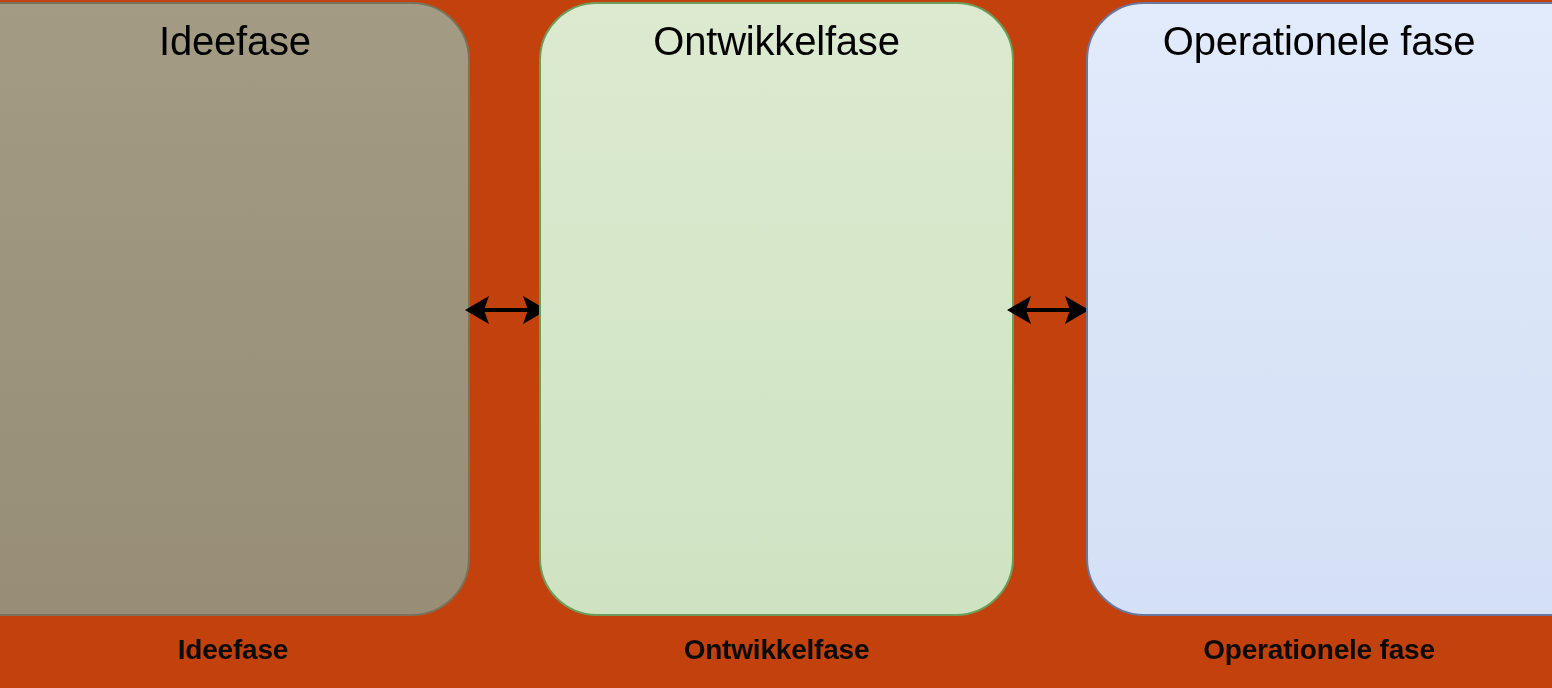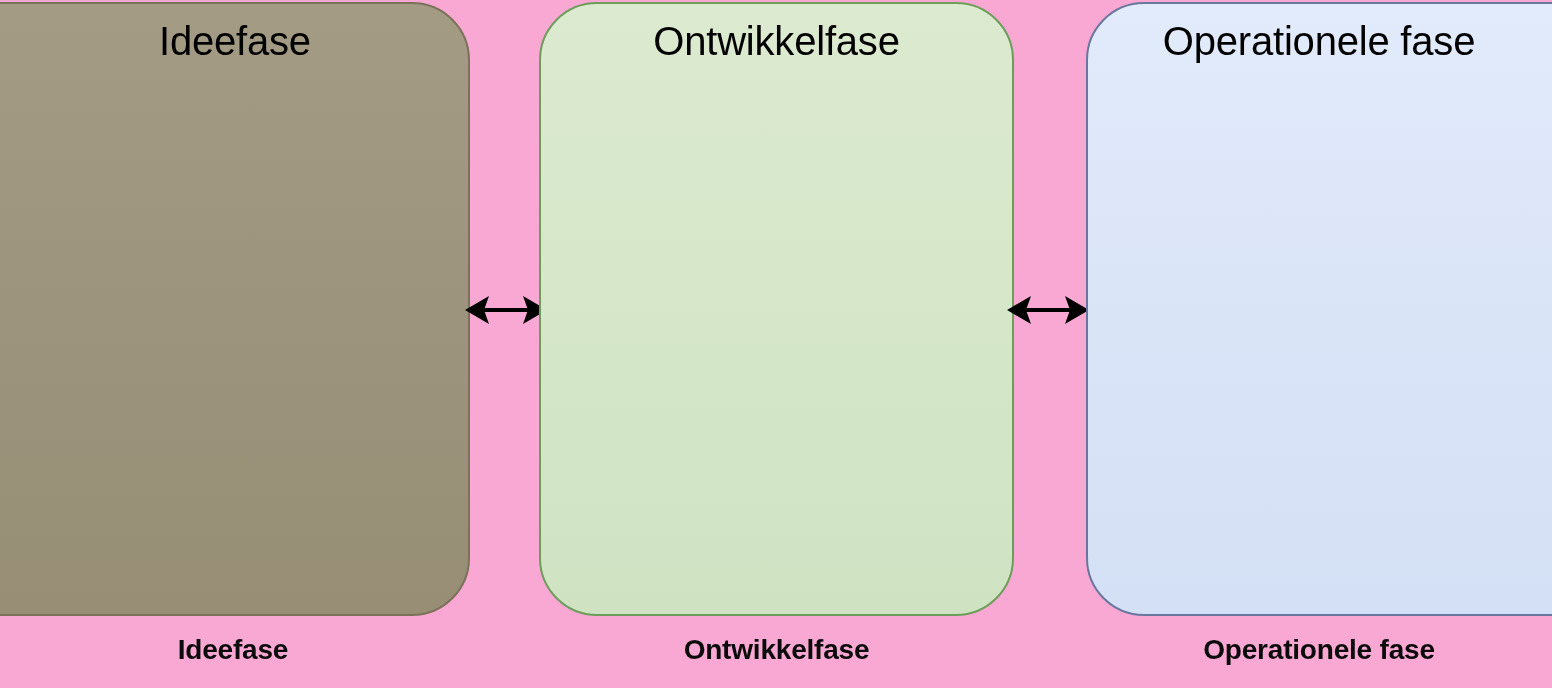--- a/index.html
+++ b/index.html
@@ -7,21 +7,21 @@
     padding: 0;
     background: #ffffff;
   }
   body {
     font-family: "Liberation Sans", sans-serif;
   }
   #canvas {
     position: relative;
     width: 1552px;
     height: 688px;
-    background: #f9a8d4;
+    background: #c2410c;
     overflow: hidden;
   }
 
   
   .phase-box {
     position: absolute;
     box-sizing: border-box;
     border-radius: 58px;
     border-style: solid;
     border-width: 2px;

